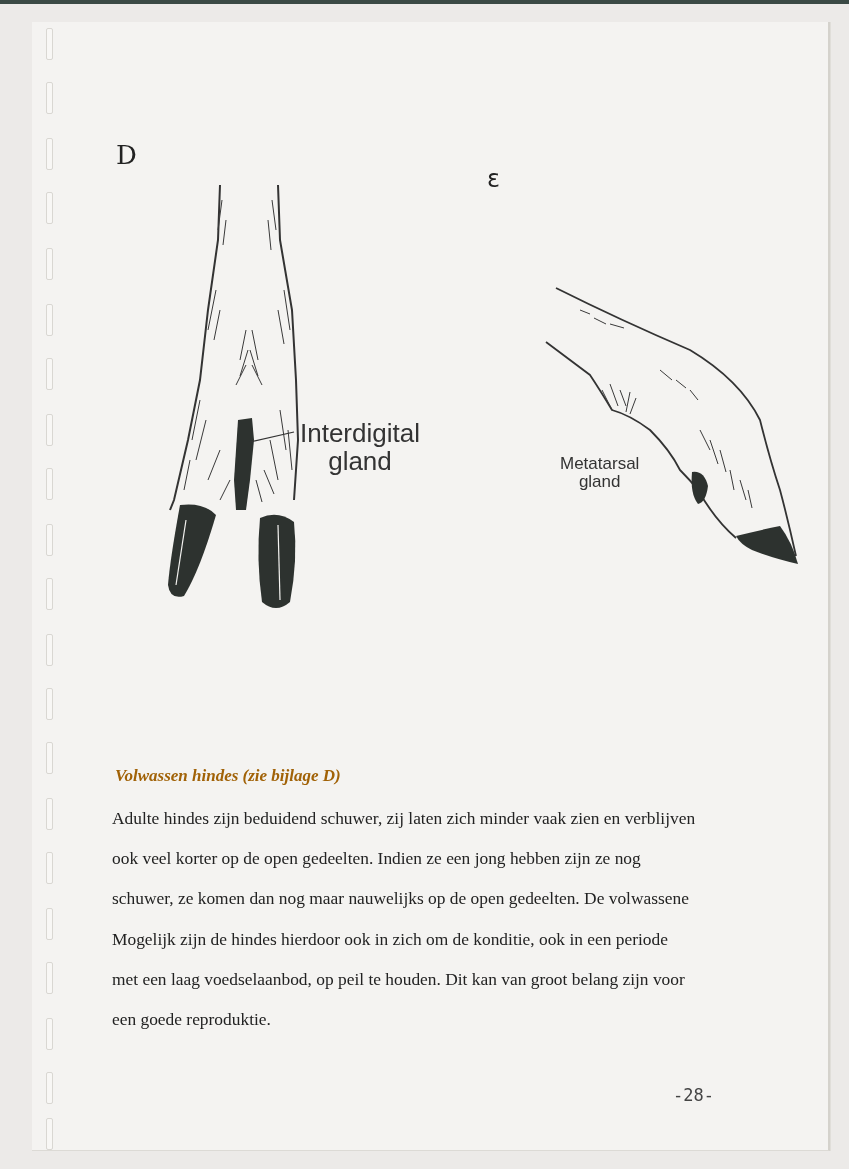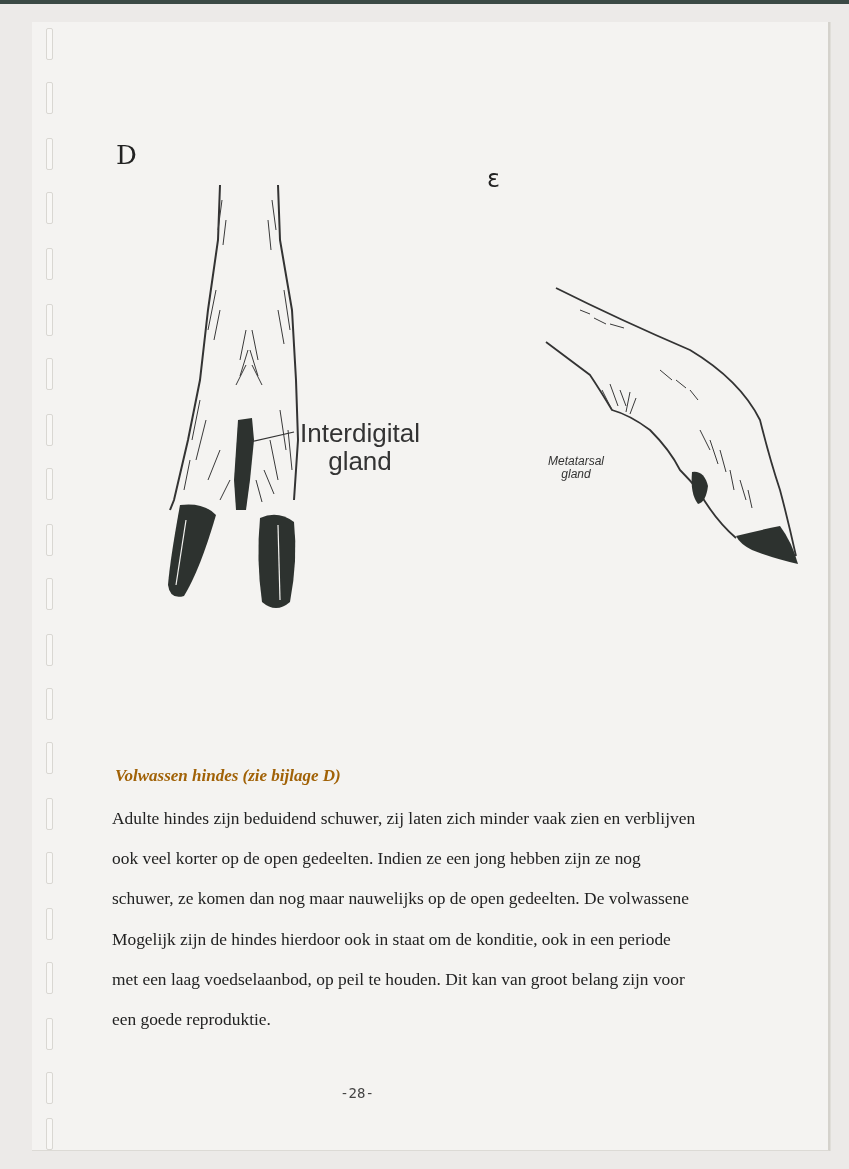--- a/index.html
+++ b/index.html
@@ -28,22 +28,22 @@
   .heading {
     position:absolute; left:115px; top:766px;
     font-style:italic; font-weight:bold; font-size:17px; color:#a16207;
   }
   .body-text {
     position:absolute; left:112px; top:792px; width:640px;
     font-size:17.4px; line-height:27.2px; color:#222;
   }
   .body-text div { white-space:nowrap;margin-top:13px; }
   .page-number {
-    position:absolute; left:0; width:714px; top:1085px; text-align:center;
-    font-family:"DejaVu Sans Mono", monospace; font-size:14px; color:#444;
+    position:absolute; left:0; width:714px; top:1085px; text-align:right;
+    font-family:"DejaVu Sans Mono", monospace; font-size:17px; color:#444;
   }
   svg { position:absolute; overflow:visible; }
 </style>
 </head>
 <body>
 
 <div class="topbar"></div>
 
 <div class="page">
 
@@ -113,30 +113,30 @@
       <path d="M62 110 l10 20 M70 104 l8 22 M80 110 l6 16 M90 112 l-4 20 M96 118 l-6 16"></path>
       <path d="M40 30 l10 4 M54 38 l12 6 M70 44 l14 4 M120 90 l12 10 M136 100 l10 8 M150 110 l8 10"></path>
       <path d="M160 150 l10 20 M170 160 l8 24 M180 170 l6 22 M190 190 l4 20 M200 200 l6 20 M208 210 l4 18"></path>
     </g>
 
     <path d="M152 192 Q164 190 168 206 Q166 222 158 224 Q150 214 152 192 Z" fill="#2d322f"></path>
 
     <path d="M196 256 Q220 250 240 246 Q252 262 258 284 Q232 278 212 270 Q200 264 196 256 Z" fill="#2d322f"></path>
   </svg>
 
-  <div class="label" style="left:548px; top:455px; font-size:12px;font-style:italic;">
+  <div class="label" style="left:560px; top:455px; font-size:17px;">
     <div>Metatarsal</div>
     <div style="margin-top:1px;">gland</div>
   </div>
 </div>
 
 <div class="heading">Volwassen hindes (zie bijlage D)</div>
 
 <div class="body-text">
   <div>Adulte hindes zijn beduidend schuwer, zij laten zich minder vaak zien en verblijven</div>
   <div>ook veel korter op de open gedeelten. Indien ze een jong hebben zijn ze nog</div>
   <div>schuwer, ze komen dan nog maar nauwelijks op de open gedeelten. De volwassene</div>
-  <div>Mogelijk zijn de hindes hierdoor ook in staat om de konditie, ook in een periode</div>
+  <div>Mogelijk zijn de hindes hierdoor ook in zich om de konditie, ook in een periode</div>
   <div>met een laag voedselaanbod, op peil te houden. Dit kan van groot belang zijn voor</div>
   <div>een goede reproduktie.</div>
 </div>
 
 <div class="page-number">-28-</div>
 
 </body></html>

